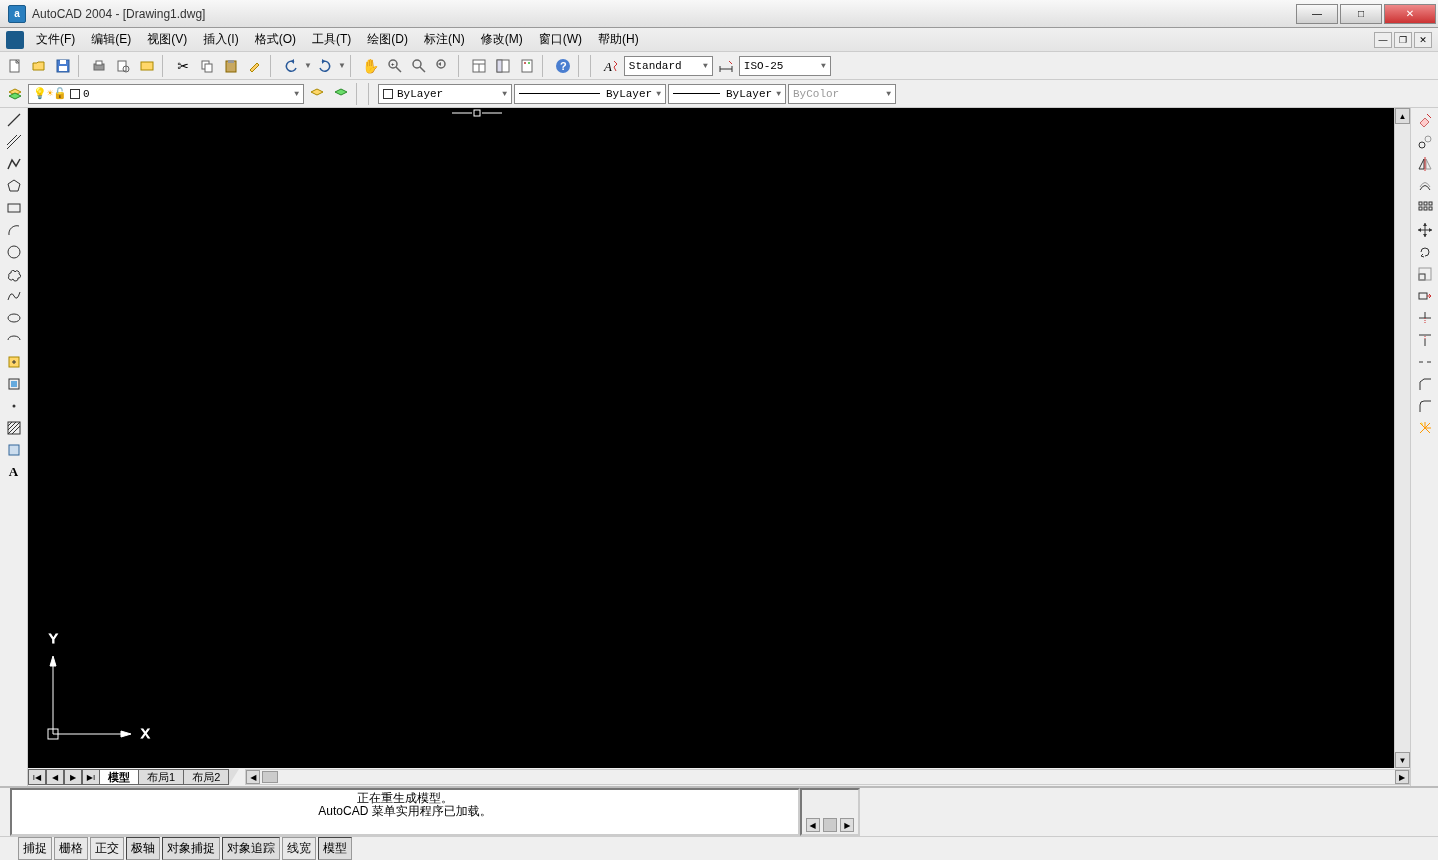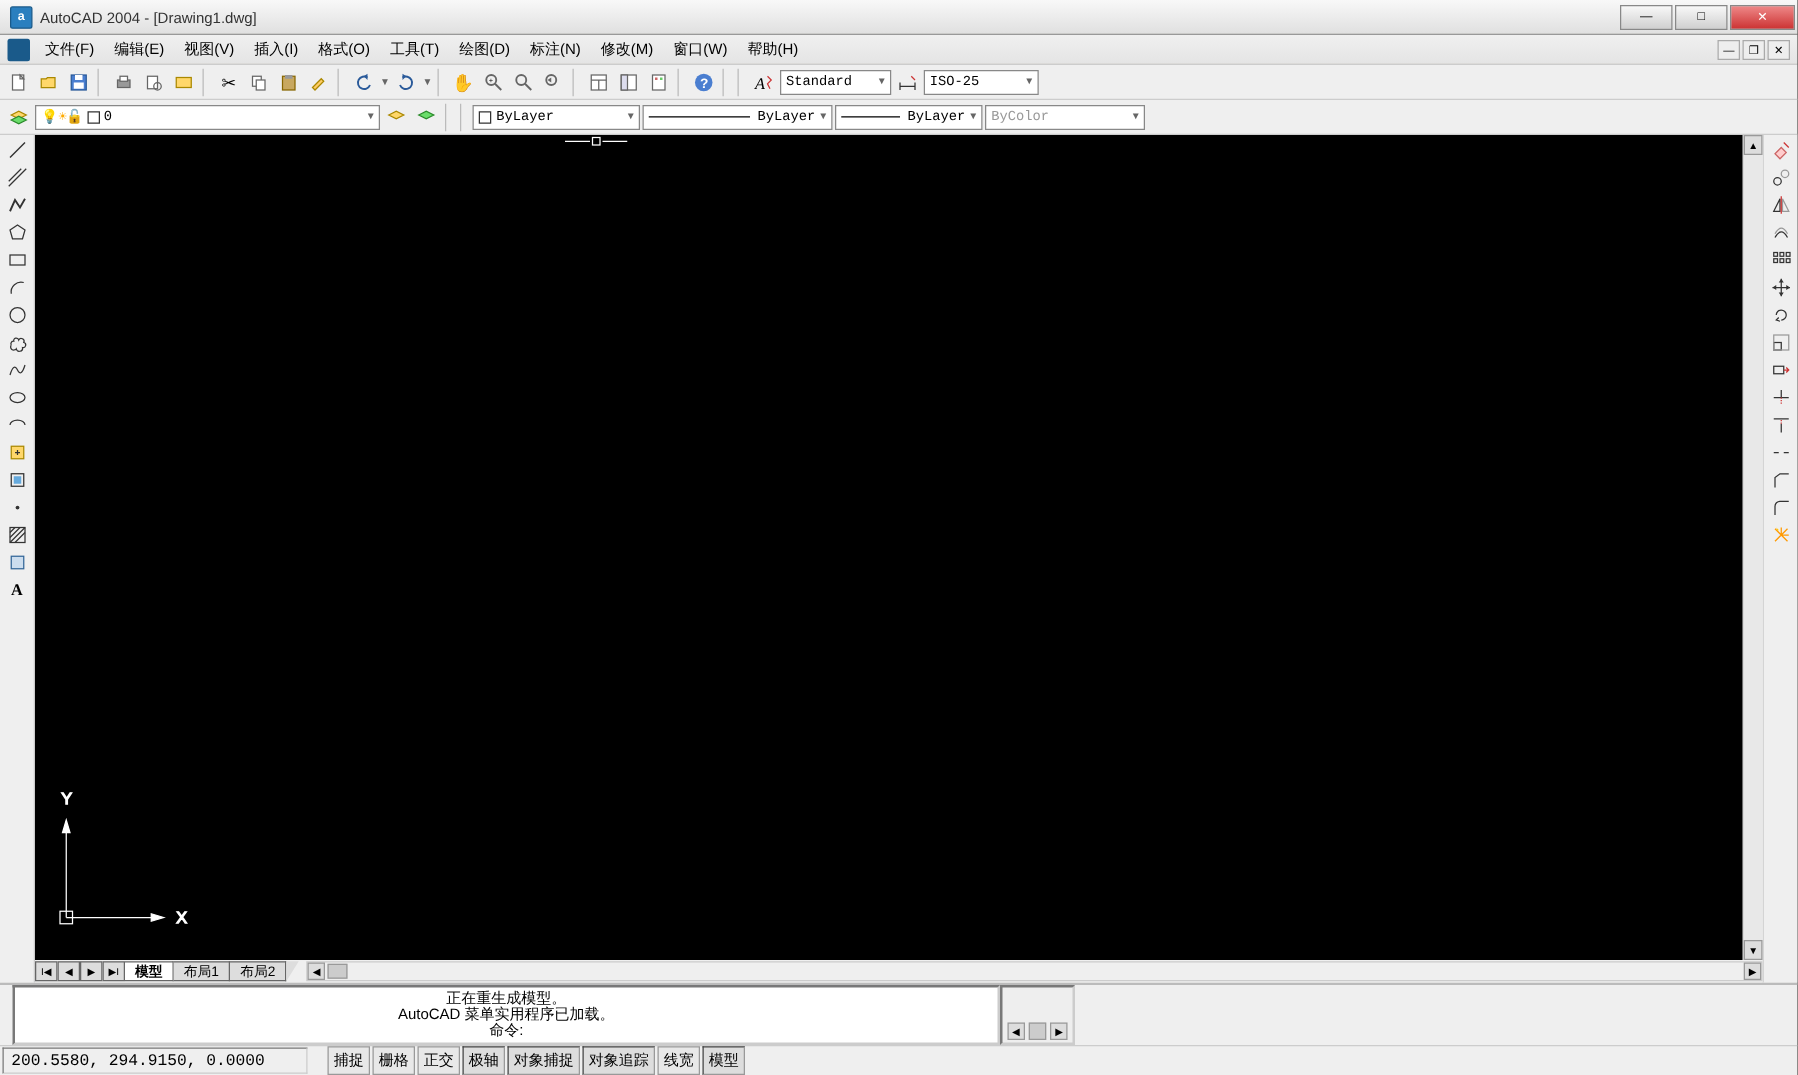--- a/index.html
+++ b/index.html
@@ -287,21 +287,21 @@
   <div class="dropdown" style="width:152px">
     <span style="flex:1;border-top:1px solid black;margin-right:6px"></span>
     <span>ByLayer</span>
       <span class="arrow">▼</span>
   </div>
   <div class="dropdown" style="width:118px">
     <span style="flex:1;border-top:1px solid black;margin-right:6px"></span>
     <span>ByLayer</span>
       <span class="arrow">▼</span>
   </div>
-  <div class="dropdown gray" style="width:128px">
+  <div class="dropdown gray" style="width:108px">
     <span>ByColor</span>
       <span class="arrow">▼</span>
   </div>
 </div>
 
 <div class="main">
 
   <div class="left-toolbar">
     <div class="vbtn">
         <svg class="ico" viewBox="0 0 16 16">
@@ -538,31 +538,29 @@
         </svg>
       </div>
   </div>
 </div>
 
 <div class="cmd-area">
   <div style="width:10px"></div>
   <div class="cmd-history">
     <div class="line">正在重生成模型。</div>
     <div class="line">AutoCAD 菜单实用程序已加载。</div>
-    <div class="line">命令:</div>
   </div>
   <div class="cmd-scroll">
     <div class="sbtn">◀</div>
     <div style="width:14px;height:14px;background:#ccc;border:1px solid #999"></div>
     <div class="sbtn">▶</div>
   </div>
 </div>
 
 <div class="statusbar">
-  <div class="status-coords">200.5580, 294.9150, 0.0000</div>
   <div style="width:14px"></div>
   <div class="status-btn">捕捉</div>
   <div class="status-btn">栅格</div>
   <div class="status-btn">正交</div>
   <div class="status-btn active">极轴</div>
   <div class="status-btn active">对象捕捉</div>
   <div class="status-btn active">对象追踪</div>
   <div class="status-btn">线宽</div>
   <div class="status-btn active">模型</div>
 </div>

